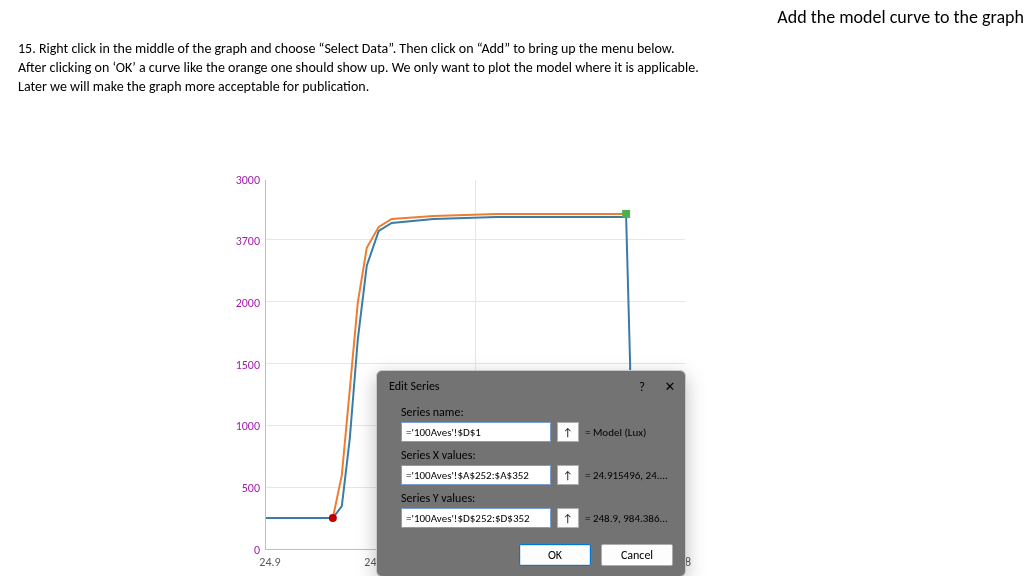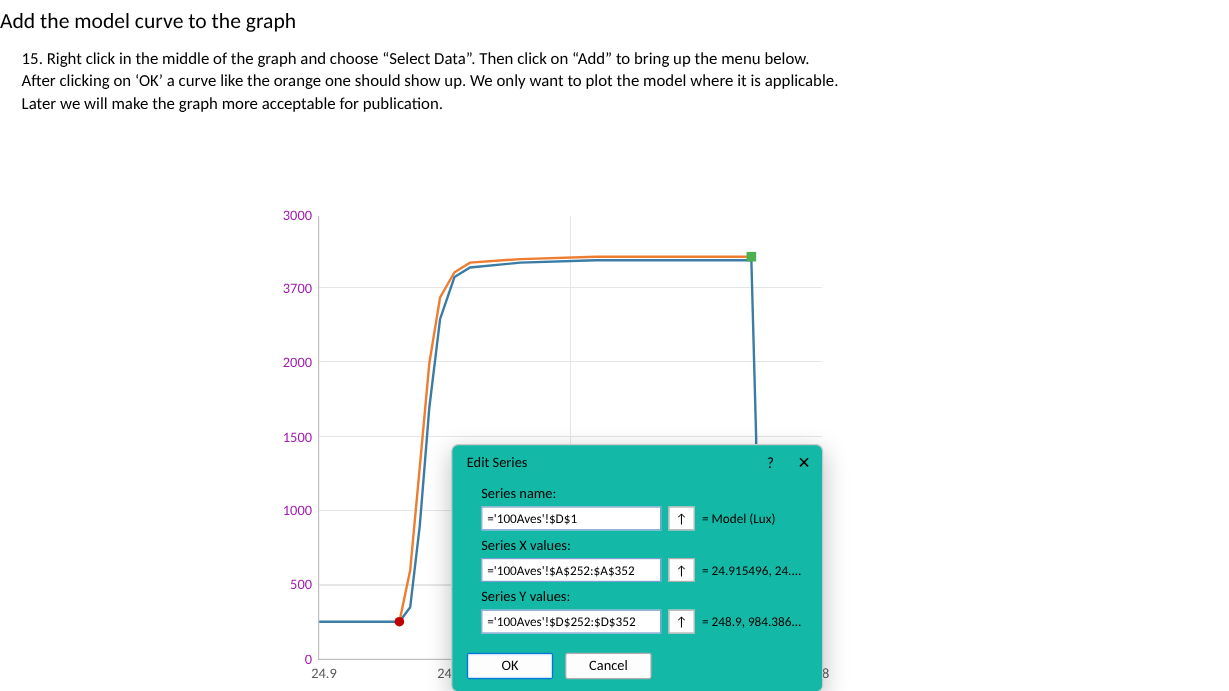--- a/index.html
+++ b/index.html
@@ -7,21 +7,21 @@
     font-family: "Calibri", "Segoe UI", Arial, sans-serif;
     font-size: 14px;
     color: #000;
     background: #fff;
     width: 1024px;
     height: 576px;
     position: relative;
     overflow: hidden;
   }
   .title {
-    text-align: left;
+    text-align: right;
     font-size: 18px;
     font-weight: 400;
     padding-top: 6px;
   }
   .instructions {
     padding: 12px 18px 0 18px;
     font-size: 14px;
     line-height: 1.35;
   }
   .chart-area {
@@ -65,21 +65,21 @@
   }
   .dot-red { fill: #c00000; }
   .dot-green { fill: #4caf50; }
 
   
   .dialog {
     position: absolute;
     left: 376px;
     top: 370px;
     width: 310px;
-    background: #14b8a6;
+    background: #737373;
     border: 1px solid #c9c9c9;
     border-radius: 6px;
     box-shadow: 0 6px 20px rgba(0,0,0,0.25);
     font-size: 12px;
     color: #000;
   }
   .dlg-titlebar {
     display: flex;
     align-items: center;
     padding: 8px 8px 6px 12px;
@@ -113,20 +113,21 @@
     cursor: pointer;
   }
   .field-preview {
     font-size: 11px;
     color: #000;
     white-space: nowrap;
     overflow: hidden;
   }
   .dlg-footer {
     display: flex;
+    justify-content: flex-end;
     gap: 10px;
     padding: 8px 12px 10px;
   }
   .dlg-footer button {
     width: 72px;
     height: 22px;
     font-size: 12px;
     font-family: inherit;
     border: 1px solid #adadad;
     background: #fdfdfd;

